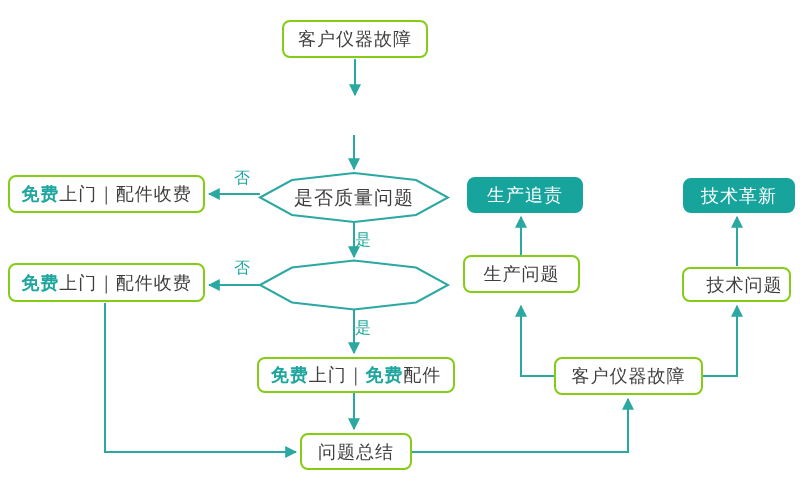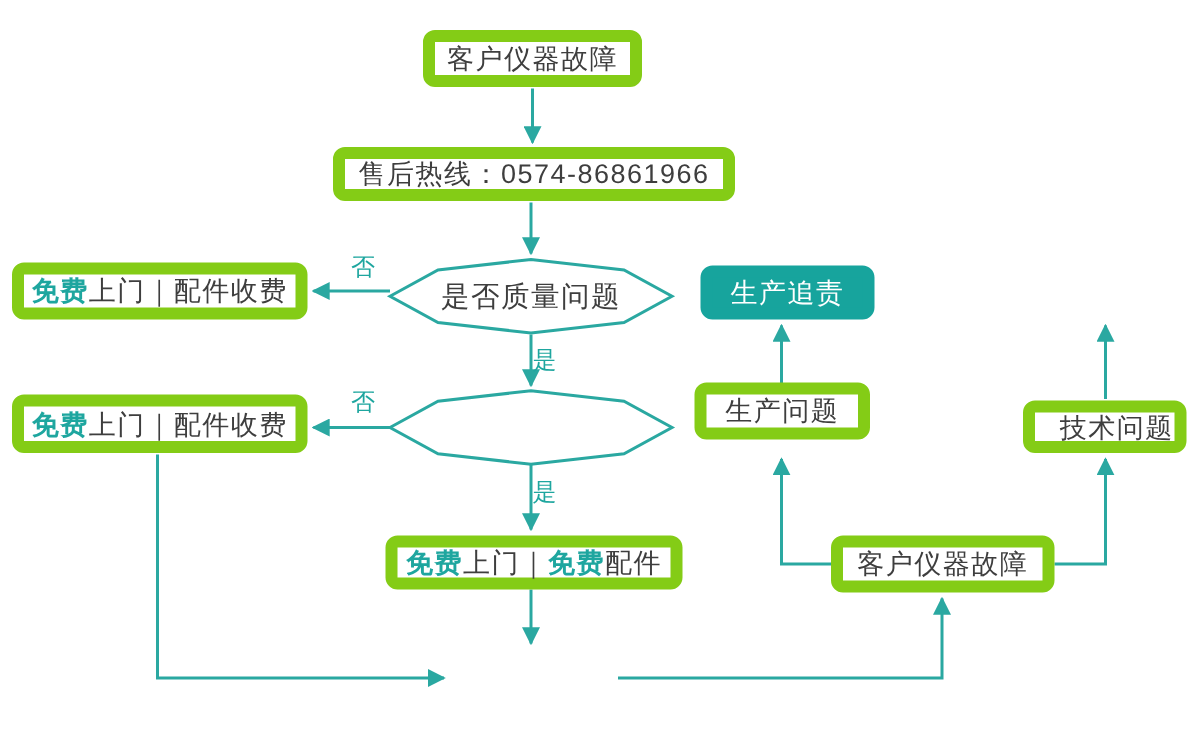--- a/index.html
+++ b/index.html
@@ -4,21 +4,21 @@
 <style>
   html,body{margin:0;padding:0;background:#fff;}
   #stage{
     position:relative;width:800px;height:500px;background:#ffffff;overflow:hidden;
     font-family:"Liberation Sans","DejaVu Sans",sans-serif;
   }
   #wires{position:absolute;left:0;top:0;width:800px;height:500px;}
   .node{
     position:absolute;box-sizing:border-box;
     display:flex;align-items:center;justify-content:center;
-    background:#ffffff;border:8px solid #84cc16;border-radius:8px;
+    background:#ffffff;border:2px solid #84cc16;border-radius:8px;
     color:#3e3e3e;font-size:18px;font-weight:500;letter-spacing:1px;white-space:nowrap;
   }
   .node.filled{background:#17a49d;border-color:#17a49d;color:#ffffff;}
   .node .accent{color:#1ea69f;font-weight:700;text-align:right;}
   .decision-label{
     position:absolute;display:flex;align-items:center;justify-content:center;
     color:#3e3e3e;font-size:19px;font-weight:500;letter-spacing:1px;white-space:nowrap;
   }
   .edge-label{
     position:absolute;color:#1ea69f;font-size:16px;font-weight:500;
@@ -52,21 +52,20 @@
       <path d="M412,452 L628,452 L628,399" marker-end="url(#ah)"></path>
       <path d="M554,376 L521,376 L521,306" marker-end="url(#ah)"></path>
       <path d="M703,376 L737,376 L737,306" marker-end="url(#ah)"></path>
       <path d="M521,266 L521,217" marker-end="url(#ah)"></path>
       <path d="M737,266 L737,217" marker-end="url(#ah)"></path>
     </g>
   </svg>
 
   <div class="node" style="left:282px;top:20px;width:146px;height:38px;">客户仪器故障</div>
 
-  <div class="node" style="left:222px;top:98px;width:268px;height:36px;">售后热线：0574-86861966</div>
 
   <div class="decision-label" style="left:260px;top:173px;width:188px;height:49px;">是否质量问题</div>
 
   <div class="node" style="left:8px;top:175px;width:197px;height:38px;">
       <span class="accent">免费</span>
       <span>上门｜配件收费</span>
     </div>
 
 
   <div class="node" style="left:8px;top:263px;width:197px;height:39px;">
@@ -74,25 +73,27 @@
       <span>上门｜配件收费</span>
     </div>
 
   <div class="node" style="left:257px;top:357px;width:198px;height:36px;">
       <span class="accent">免费</span>
       <span>上门｜</span>
       <span class="accent">免费</span>
       <span>配件</span>
     </div>
 
+  <div class="node" style="left:300px;top:433px;width:112px;height:37px;">问题总结</div>
 
   <div class="node filled" style="left:467px;top:177px;width:116px;height:36px;">生产追责</div>
 
   <div class="node" style="left:463px;top:255px;width:117px;height:38px;">生产问题</div>
 
+  <div class="node filled" style="left:683px;top:178px;width:112px;height:35px;">技术革新</div>
 
   <div class="node" style="left:682px;top:267px;width:109px;height:35px;padding-left:16px;">技术问题</div>
 
   <div class="node" style="left:554px;top:357px;width:149px;height:38px;">客户仪器故障</div>
 
   <div class="edge-label" style="left:227px;top:168px;">否</div>
 
   <div class="edge-label" style="left:348px;top:230px;">是</div>
 
   <div class="edge-label" style="left:227px;top:258px;">否</div>

